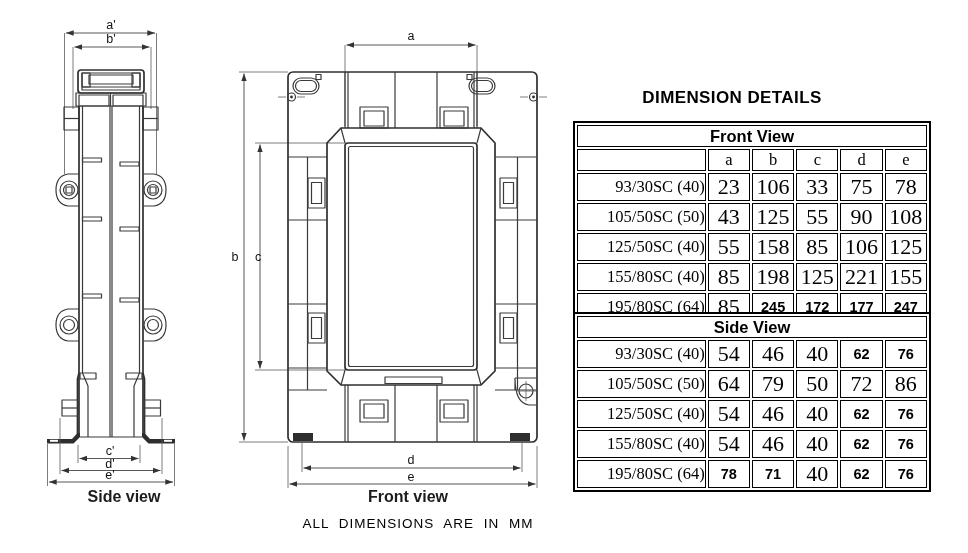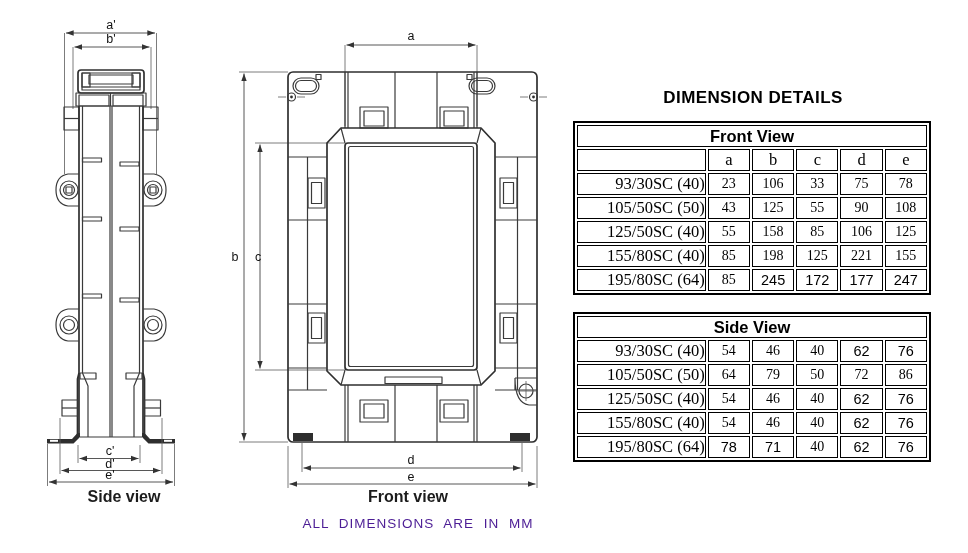--- a/index.html
+++ b/index.html
@@ -1,43 +1,43 @@
 <!DOCTYPE html>
 <html><head>
 <meta charset="utf-8">
 <style>
   html,body{margin:0;padding:0;background:#fff;}
   .stage{position:relative;width:968px;height:553px;background:#fff;overflow:hidden;
          font-family:"Liberation Sans",sans-serif;color:#000;}
   .abs{position:absolute;}
 
   
-  .dim-heading{left:575px;top:88px;width:356px;text-align:center;
+  .dim-heading{left:554px;top:88px;width:356px;text-align:center;
     font-weight:bold;font-size:17px;letter-spacing:.4px;}
   .view-caption{font-weight:bold;font-size:16px;text-align:center;color:#1c1c1c;}
   .cap-side{left:54px;top:488px;width:140px;}
   .cap-front{left:343px;top:488px;width:130px;}
   .units-note{left:262px;top:516px;width:312px;text-align:center;
-    font-size:13.5px;letter-spacing:1px;word-spacing:5px;color:#4c1d95;}
+    font-size:13.5px;letter-spacing:1px;word-spacing:5px;color:#000000;}
 
   
   .tbl-wrap{left:573px;}
   .t-front{top:121px;}
   .t-side{top:312px;}
   table.dimtable{border-collapse:separate;border-spacing:2px;border:2px solid #000;
     background:#fff;table-layout:fixed;width:358px;}
   table.dimtable th,table.dimtable td{border:1.4px solid #000;height:20px;
     padding:0;vertical-align:middle;overflow:hidden;white-space:nowrap;}
   td.ttl{font-family:"Liberation Sans",sans-serif;font-weight:bold;font-size:16.5px;
     text-align:center;}
   td.hcell{font-family:"Liberation Serif",serif;font-size:16.5px;text-align:center;}
   td.c-model{font-family:"Liberation Serif",serif;font-size:16.5px;text-align:right;
     padding-left:4px;}
-  td.c-num{font-family:"Liberation Serif",serif;font-size:14px;text-align:center;}
-  td.c-num.sans{font-family:"Liberation Sans",sans-serif;font-weight:normal;font-size:14.5px;margin-left:48px;}
+  td.c-num{font-family:"Liberation Serif",serif;font-size:22px;text-align:center;}
+  td.c-num.sans{font-family:"Liberation Sans",sans-serif;font-weight:bold;font-size:14.5px;margin-left:48px;}
   col.c0{width:128px;} col.cn{width:42px;}
 
   
   svg .ln{stroke:#3a3a3a;fill:none;stroke-width:1.2;stroke-linejoin:round;stroke-linecap:butt;}
   svg .thick{stroke:#2f2f2f;stroke-width:1.7;}
   svg .thin{stroke:#5a5a5a;stroke-width:.8;}
   svg .dim{stroke:#444;stroke-width:.9;fill:none;}
   svg .fillDark{fill:#2e2e2e;stroke:none;}
   svg .fillWhite{fill:#fff;stroke:none;}
   svg text.dimlab{fill:#111;stroke:none;font-family:"Liberation Sans",sans-serif;

